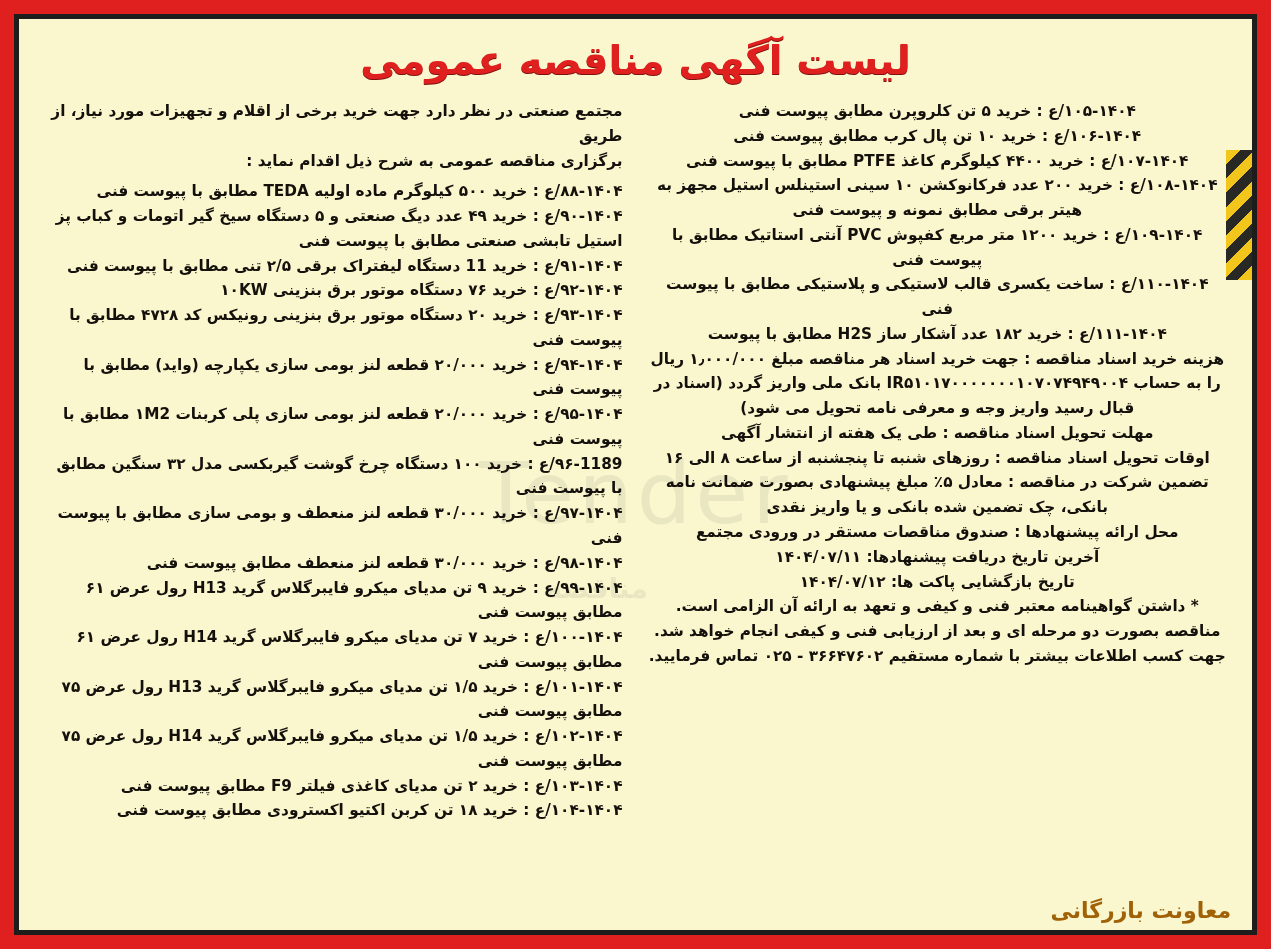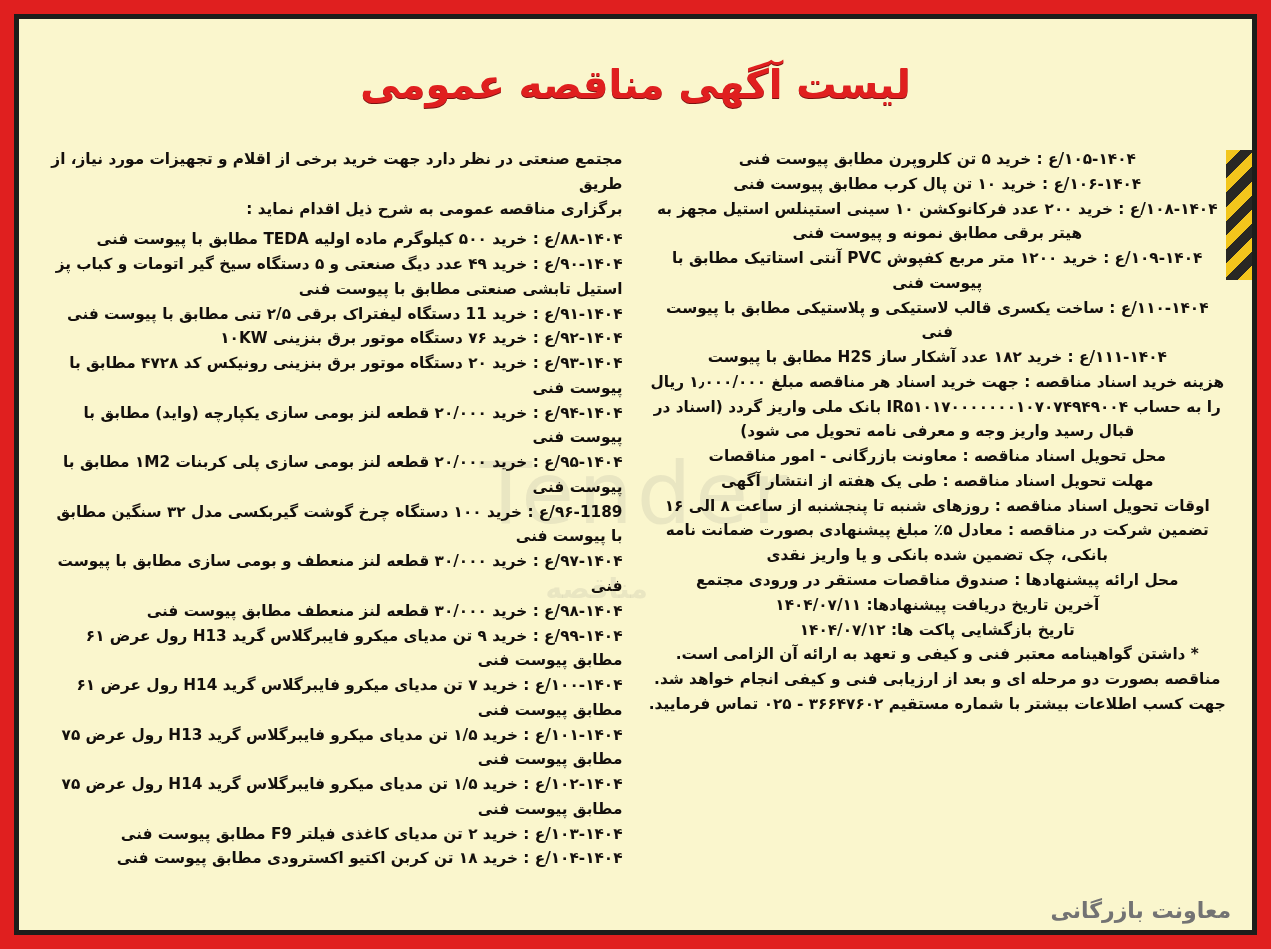--- a/index.html
+++ b/index.html
@@ -41,42 +41,41 @@
       -45deg,
       #f2c313 0 10px,
       #1d1d1b 10px 20px
     );
     opacity: .95;
   }
   .content {
     position: absolute;
     inset: 19px;
     box-sizing: border-box;
-    padding: 24px 26px 10px 26px;
+    padding: 0 26px 10px 26px;
   }
   .title {
     text-align: center;
     color: #e01f1f;
     font-size: 40px;
     font-weight: bold;
     letter-spacing: 0px;
     margin: 18px 0 16px 0;
     text-shadow: 0 1px 0 #7a1010;
     font-family: "DejaVu Sans", sans-serif;
   }
   .columns {
     display: flex;
     flex-direction: row;
     gap: 26px;
     align-items: flex-start;
   }
   .col {
     flex: 1 1 50%;
     min-width: 0;
-    margin-top: 24px;
   }
   .col.right-col { direction: rtl; }
   .col.left-col { direction: rtl; }
   .para {
     font-size: 15.3px;
     line-height: 1.62;
     color: #14100c;
     font-weight: bold;
     text-align: right;
     font-family: "DejaVu Sans", sans-serif;
@@ -87,21 +86,21 @@
     color: #14100c;
     font-weight: bold;
     text-align: right;
     font-family: "DejaVu Sans", sans-serif;
   }
   .left-col .item, .left-col .para { text-align: center; }
   .footer-sign {
     position: absolute;
     bottom: 26px;
     right: 40px;
-    color: #737373;
+    color: #a16207;
     font-size: 22px;
     font-weight: bold;
     font-family: "DejaVu Sans", sans-serif;
   }
   
   .watermark {
     position: absolute;
     left: 50%;
     top: 52%;
     transform: translate(-50%, -50%) rotate(-0deg);
@@ -141,26 +140,26 @@
   <div class="watermark2">مناقصه</div>
 
   <div class="content">
     <div class="title">لیست آگهی مناقصه عمومی</div>
 
     <div class="columns">
 
       <div class="col left-col">
         <div class="item">۱۰۵-۱۴۰۴/ع : خرید ۵ تن کلروپرن مطابق پیوست فنی</div>
         <div class="item">۱۰۶-۱۴۰۴/ع : خرید ۱۰ تن پال کرب مطابق پیوست فنی</div>
+        <div class="item">۱۰۷-۱۴۰۴/ع : خرید ۴۴۰۰ کیلوگرم کاغذ PTFE مطابق با پیوست فنی</div>
         <div class="item">۱۰۸-۱۴۰۴/ع : خرید ۲۰۰ عدد فرکانوکشن ۱۰ سینی استینلس استیل مجهز به هیتر برقی مطابق نمونه و پیوست فنی</div>
         <div class="item">۱۰۹-۱۴۰۴/ع : خرید ۱۲۰۰ متر مربع کفپوش PVC آنتی استاتیک مطابق با پیوست فنی</div>
         <div class="item">۱۱۰-۱۴۰۴/ع : ساخت یکسری قالب لاستیکی و پلاستیکی مطابق با پیوست فنی</div>
         <div class="item">۱۱۱-۱۴۰۴/ع : خرید ۱۸۲ عدد آشکار ساز H2S مطابق با پیوست</div>
         <div class="para">هزینه خرید اسناد مناقصه : جهت خرید اسناد هر مناقصه مبلغ ۱٫۰۰۰/۰۰۰ ریال را به حساب IR۵۱۰۱۷۰۰۰۰۰۰۰۱۰۷۰۷۴۹۴۹۰۰۴ بانک ملی واریز گردد (اسناد در قبال رسید واریز وجه و معرفی نامه تحویل می شود)</div>
-        <div class="para">محل تحویل اسناد مناقصه : معاونت بازرگانی - امور مناقصات</div>
         <div class="para">مهلت تحویل اسناد مناقصه : طی یک هفته از انتشار آگهی</div>
         <div class="para">اوقات تحویل اسناد مناقصه : روزهای شنبه تا پنجشنبه از ساعت ۸ الی ۱۶</div>
         <div class="para">تضمین شرکت در مناقصه : معادل ۵٪ مبلغ پیشنهادی بصورت ضمانت نامه بانکی، چک تضمین شده بانکی و یا واریز نقدی</div>
         <div class="para">محل ارائه پیشنهادها : صندوق مناقصات مستقر در ورودی مجتمع</div>
         <div class="para">آخرین تاریخ دریافت پیشنهادها: ۱۴۰۴/۰۷/۱۱</div>
         <div class="para">تاریخ بازگشایی پاکت ها: ۱۴۰۴/۰۷/۱۲</div>
         <div class="para">* داشتن گواهینامه معتبر فنی و کیفی و تعهد به ارائه آن الزامی است.</div>
         <div class="para">مناقصه بصورت دو مرحله ای و بعد از ارزیابی فنی و کیفی انجام خواهد شد.</div>
         <div class="para">جهت کسب اطلاعات بیشتر با شماره مستقیم ۳۶۶۴۷۶۰۲ - ۰۲۵ تماس فرمایید.</div>
       </div>

